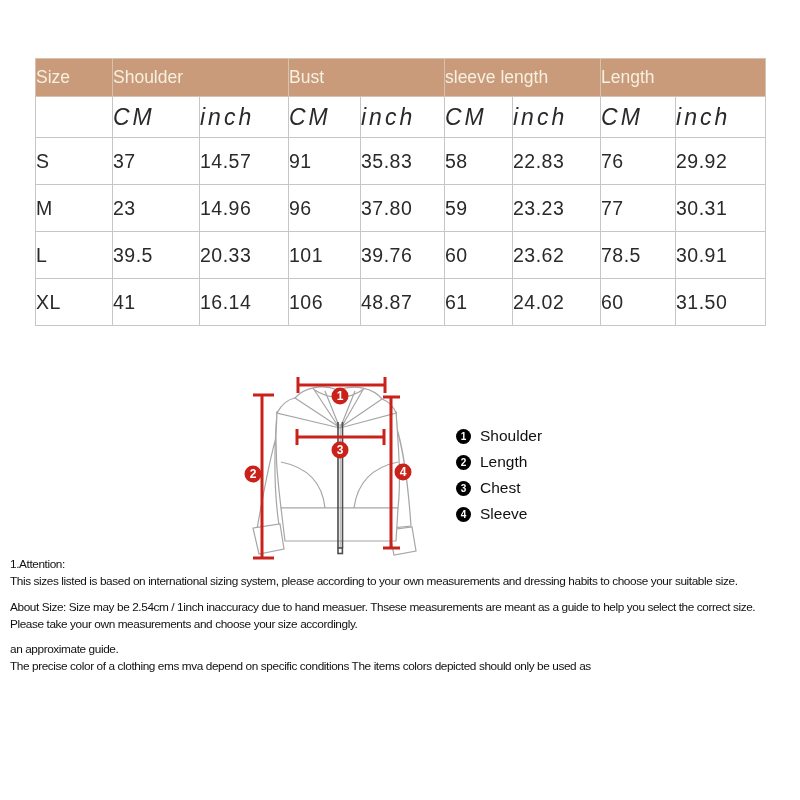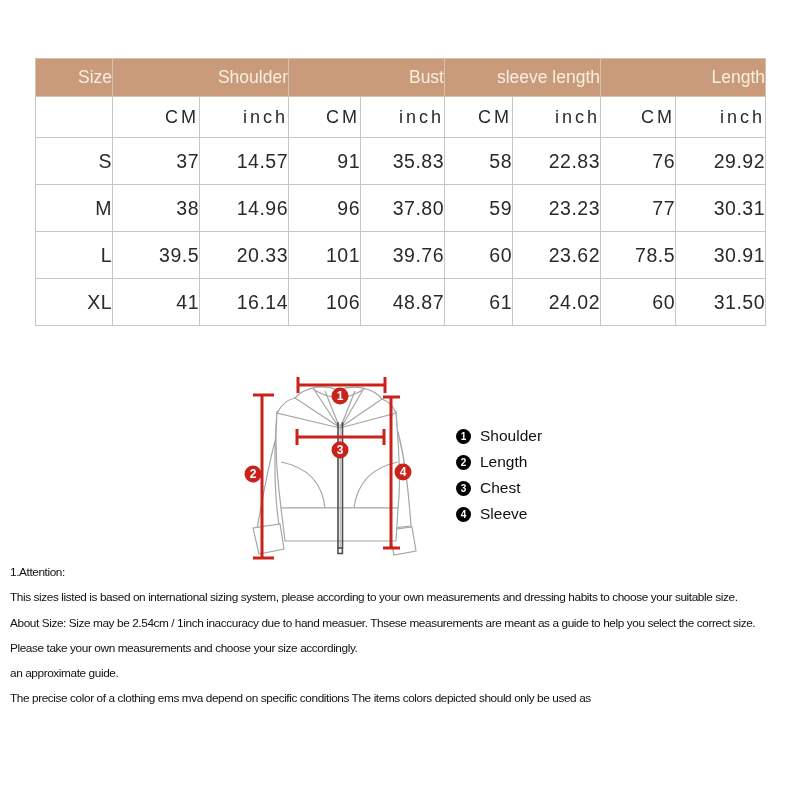--- a/index.html
+++ b/index.html
@@ -17,29 +17,29 @@
     position:relative;width:800px;height:800px;background:#fff;overflow:hidden;
     font-family:"Liberation Sans","DejaVu Sans",sans-serif;color:var(--text-dark);
   }
   
   table.size-table{
     position:absolute;left:35px;top:58px;width:730px;
     border-collapse:collapse;table-layout:fixed;
   }
   .size-table th,.size-table td{
     border:1px solid var(--table-border);
-    text-align:right;vertical-align:middle;padding:0;
+    text-align:left;vertical-align:middle;padding:0;
     font-weight:normal;background:#fff;margin-top:12px;
   }
   .size-table .group-row th{
     background:var(--header-bg);color:var(--header-text);
     height:37px;font-size:17.5px;border-color:#d6c2b0;
   }
   .size-table .unit-row th{
-    height:40px;font-size:18px;letter-spacing:3px;color:var(--text-dark);
+    height:40px;font-size:23px;letter-spacing:3px;color:var(--text-dark);font-style:italic;
   }
   .size-table tbody td{
     height:46px;font-size:19.5px;letter-spacing:0.5px;color:var(--text-dark);
   }
   
   .diagram-svg{position:absolute;left:225px;top:362px;width:230px;height:205px;}
   .sk{stroke:var(--sketch-line);stroke-width:1.2;fill:none;}
   .skf{stroke:var(--sketch-line);stroke-width:1.2;fill:#ffffff;}
   .zp{stroke:var(--sketch-dark);stroke-width:1.6;fill:none;}
   .zpc{stroke:#8a8a8a;stroke-width:0.8;fill:none;}
@@ -52,21 +52,21 @@
   .legend-num{
     display:inline-block;width:15px;height:15px;border-radius:50%;
     background:#000;color:#fff;font-size:10px;font-weight:bold;
     line-height:15px;text-align:center;flex:0 0 15px;
   }
   .legend-label{font-size:15.5px;color:#101010;}
   
   .notes{position:absolute;left:10px;top:556px;width:788px;color:var(--note-text);}
   .note{margin-bottom:8px;}
   .note-title,.note-line{
-    font-size:11.8px;line-height:17.3px;letter-spacing:-0.4px;white-space:nowrap;margin-top:8px;
+    font-size:11.8px;line-height:17.3px;letter-spacing:-0.4px;white-space:nowrap;
   }
 </style>
 </head>
 <body>
 
 <div class="canvas">
 
   <table class="size-table">
     <colgroup>
       <col style="width:77px">
@@ -106,21 +106,21 @@
           <td>14.57</td>
           <td>91</td>
           <td>35.83</td>
           <td>58</td>
           <td>22.83</td>
           <td>76</td>
           <td>29.92</td>
         </tr>
         <tr>
           <td>M</td>
-          <td>38</td>
+          <td>23</td>
           <td>14.96</td>
           <td>96</td>
           <td>37.80</td>
           <td>59</td>
           <td>23.23</td>
           <td>77</td>
           <td>30.31</td>
         </tr>
         <tr>
           <td>L</td>

